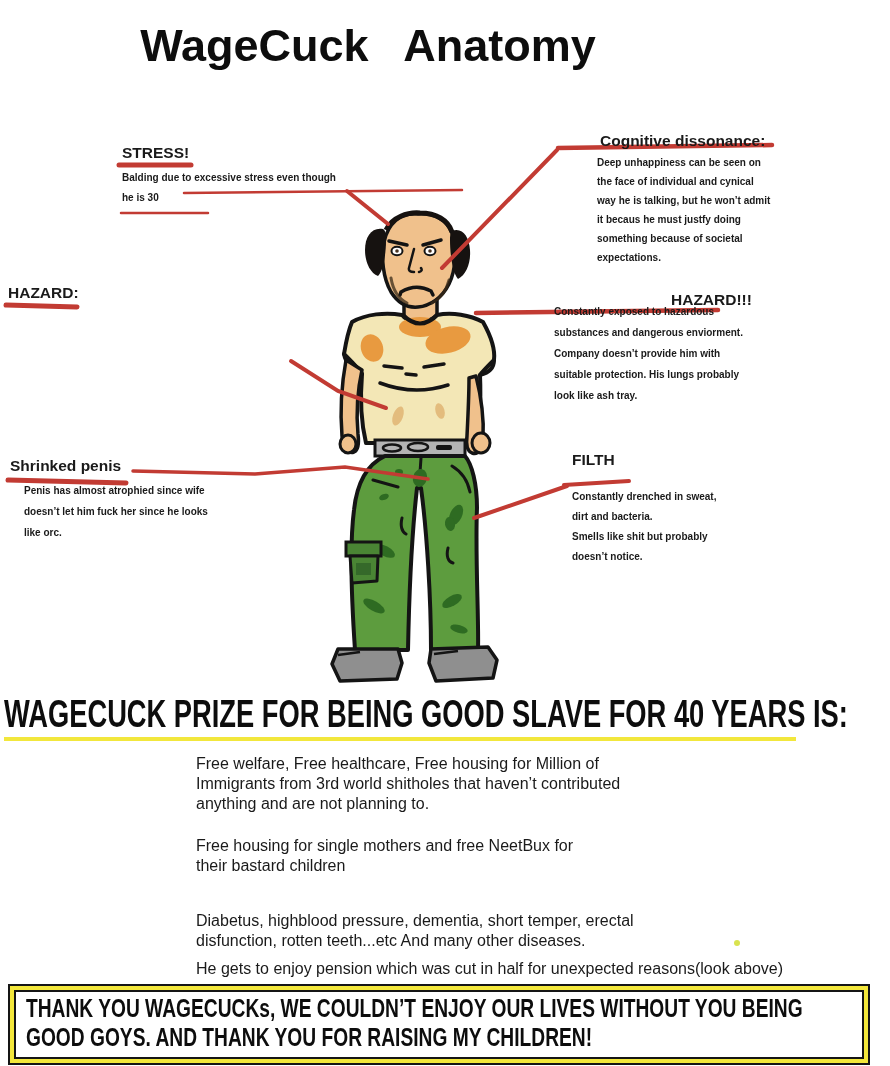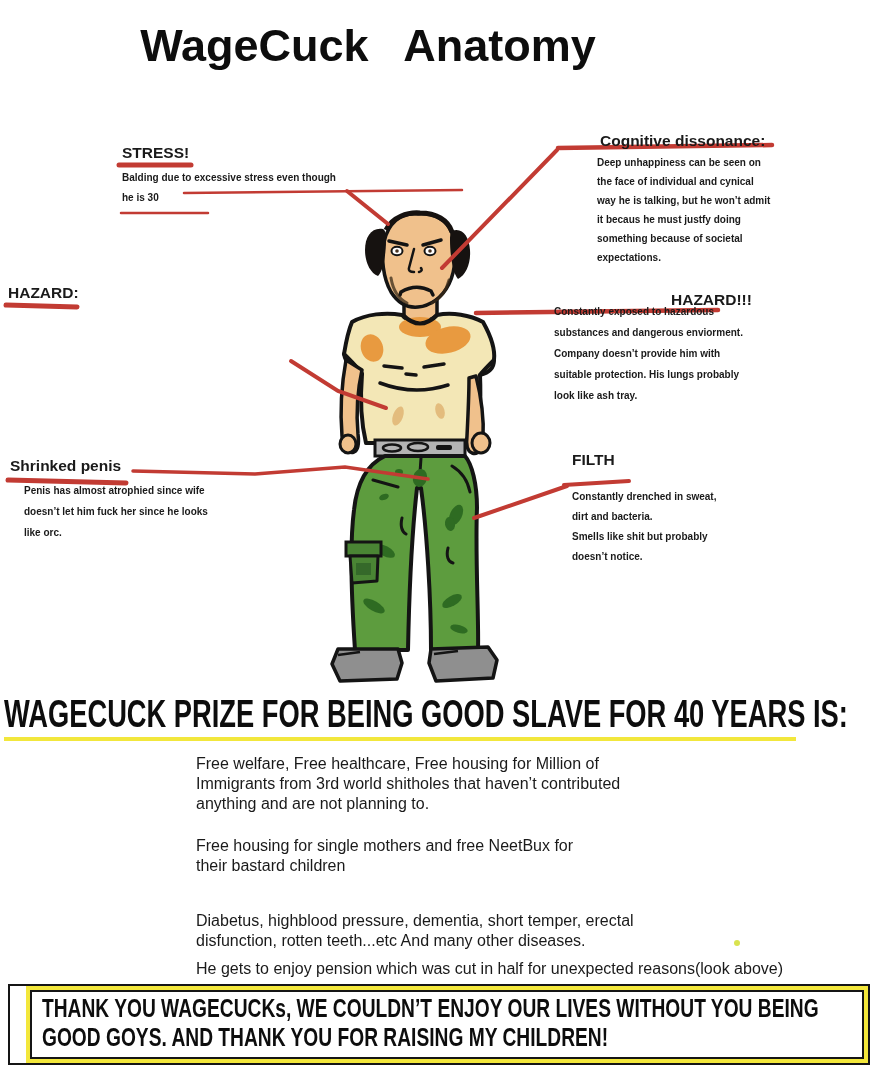--- a/index.html
+++ b/index.html
@@ -9,21 +9,21 @@
   #title{top:20px;left:0;width:736px;text-align:center;font-size:45px;font-weight:bold;
          word-spacing:24px;letter-spacing:0px;color:#0d0d0d;}
   .h{font-size:15.5px;font-weight:bold;white-space:pre-line;}
   .b{font-size:10px;font-weight:bold;line-height:20px;white-space:pre-line;}
   #headline{top:694px;left:4px;width:880px;}
   #headline span{display:inline-block;transform:scale(0.78,1.12);transform-origin:0 50%;
          font-size:35px;font-weight:bold;white-space:nowrap;letter-spacing:0px;color:#0d0d0d;}
   #headline-bar{top:737px;left:4px;width:792px;height:4px;background:#f2e73c;}
   .para{font-size:16px;font-weight:normal;line-height:20px;white-space:pre-line;}
   #footer-box{top:984px;left:8px;width:858px;border:2px solid #151515;}
-  #footer-inner{border:4px solid #f3e73b;margin-left:16px;}
+  #footer-inner{border:4px solid #f3e73b;}
   #footer-core{border:2px solid #151515;padding:3px 10px 6px 10px;}
   #footer-text{display:inline-block;transform:scale(0.8,1.05);transform-origin:0 50%;
          font-size:24px;line-height:28px;font-weight:bold;white-space:pre;color:#0d0d0d;}
   svg{position:absolute;top:0;left:0;pointer-events:none;}
 </style>
 </head>
 <body>
 
 <div id="page">
 

